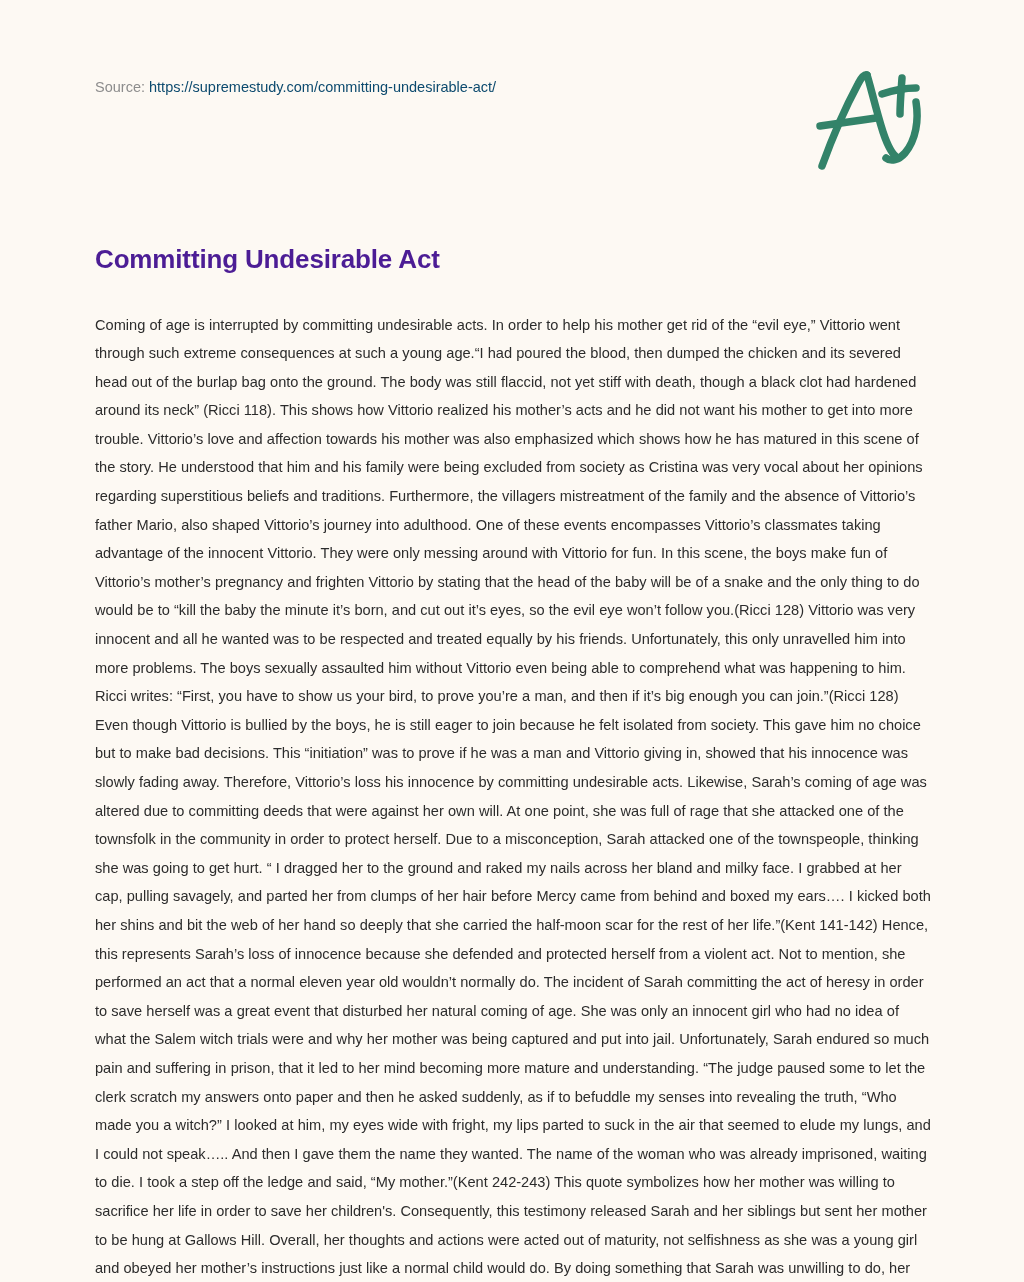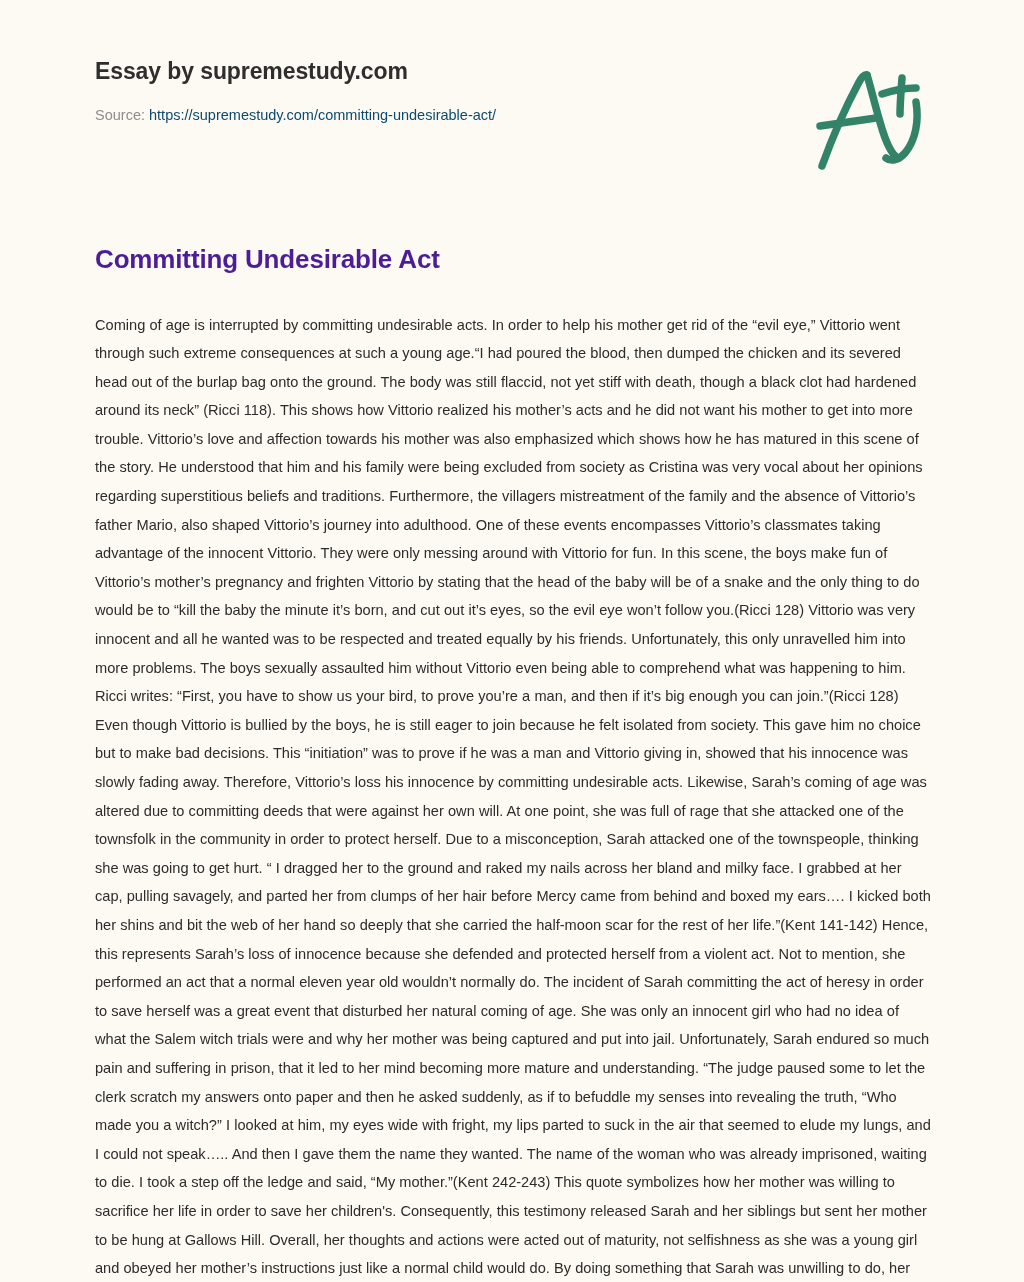--- a/index.html
+++ b/index.html
@@ -107,21 +107,20 @@
   }
 </style>
 </head>
 <body>
 
 <div class="page">
 
   <div class="header">
 
     <div class="brand-block">
-      <div class="brand-title">Essay by supremestudy.com</div>
 
       <div class="source-line">
         <span class="source-label">Source:</span>
         <a class="source-url" href="#" title="https://supremestudy.com/committing-undesirable-act/">https://supremestudy.com/committing-undesirable-act/</a>
       </div>
     </div>
 
     <div class="logo">
       <svg viewBox="0 0 130 120" xmlns="http://www.w3.org/2000/svg" fill="none" stroke="#338369" stroke-width="7.5" stroke-linecap="round" stroke-linejoin="round">
 

